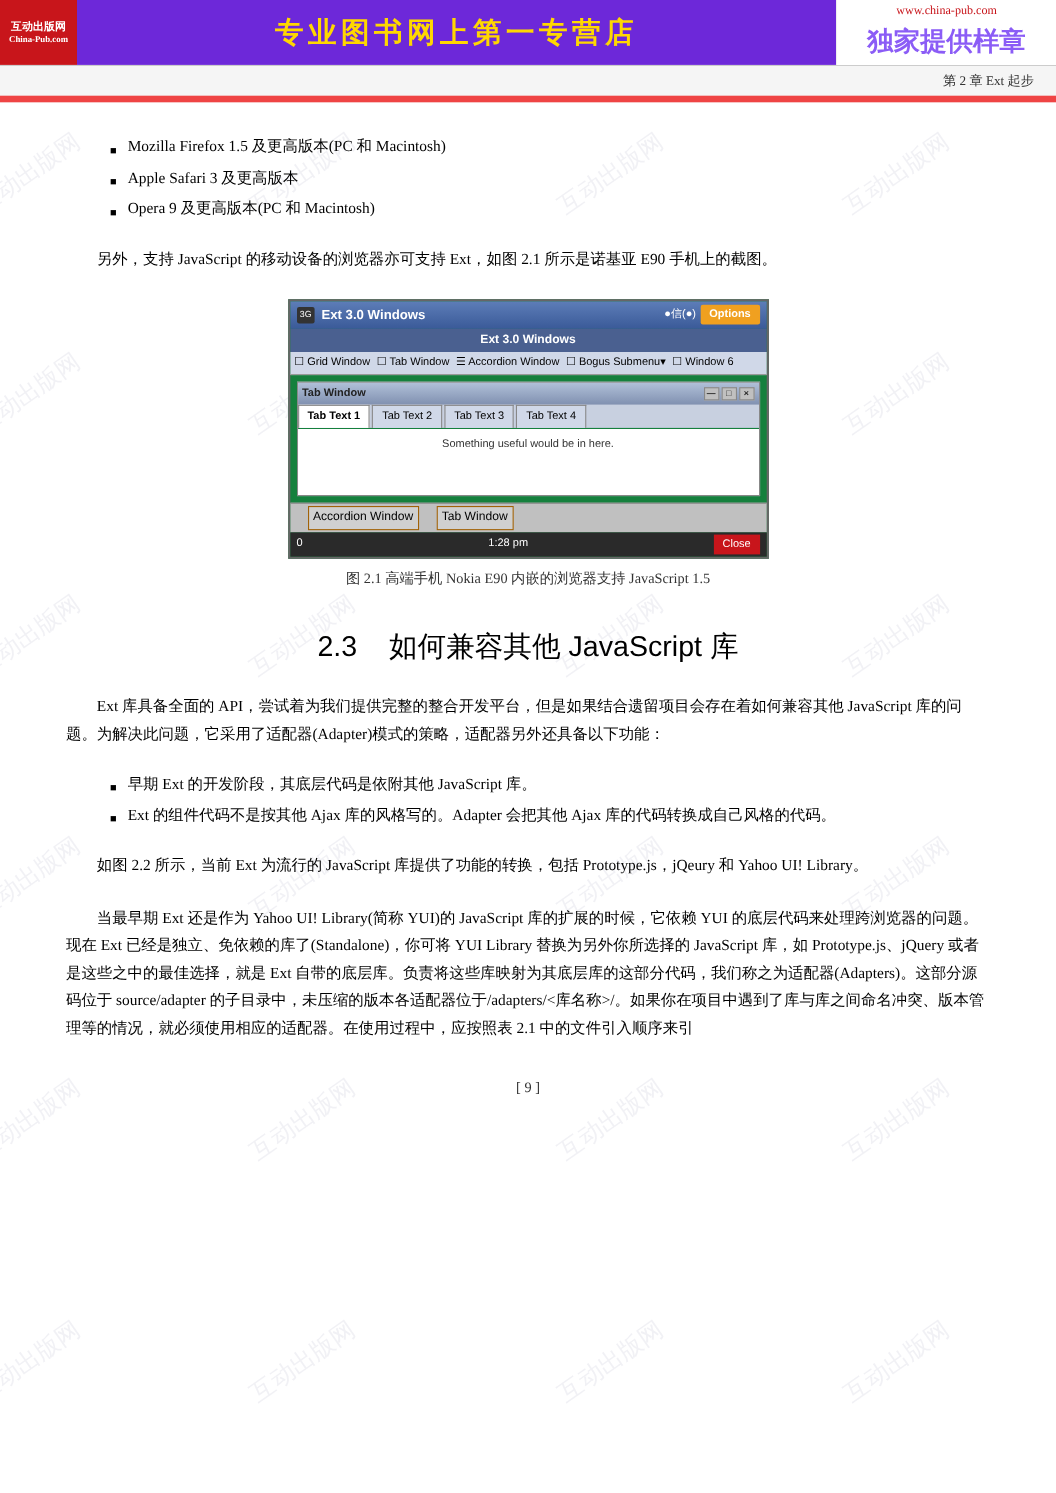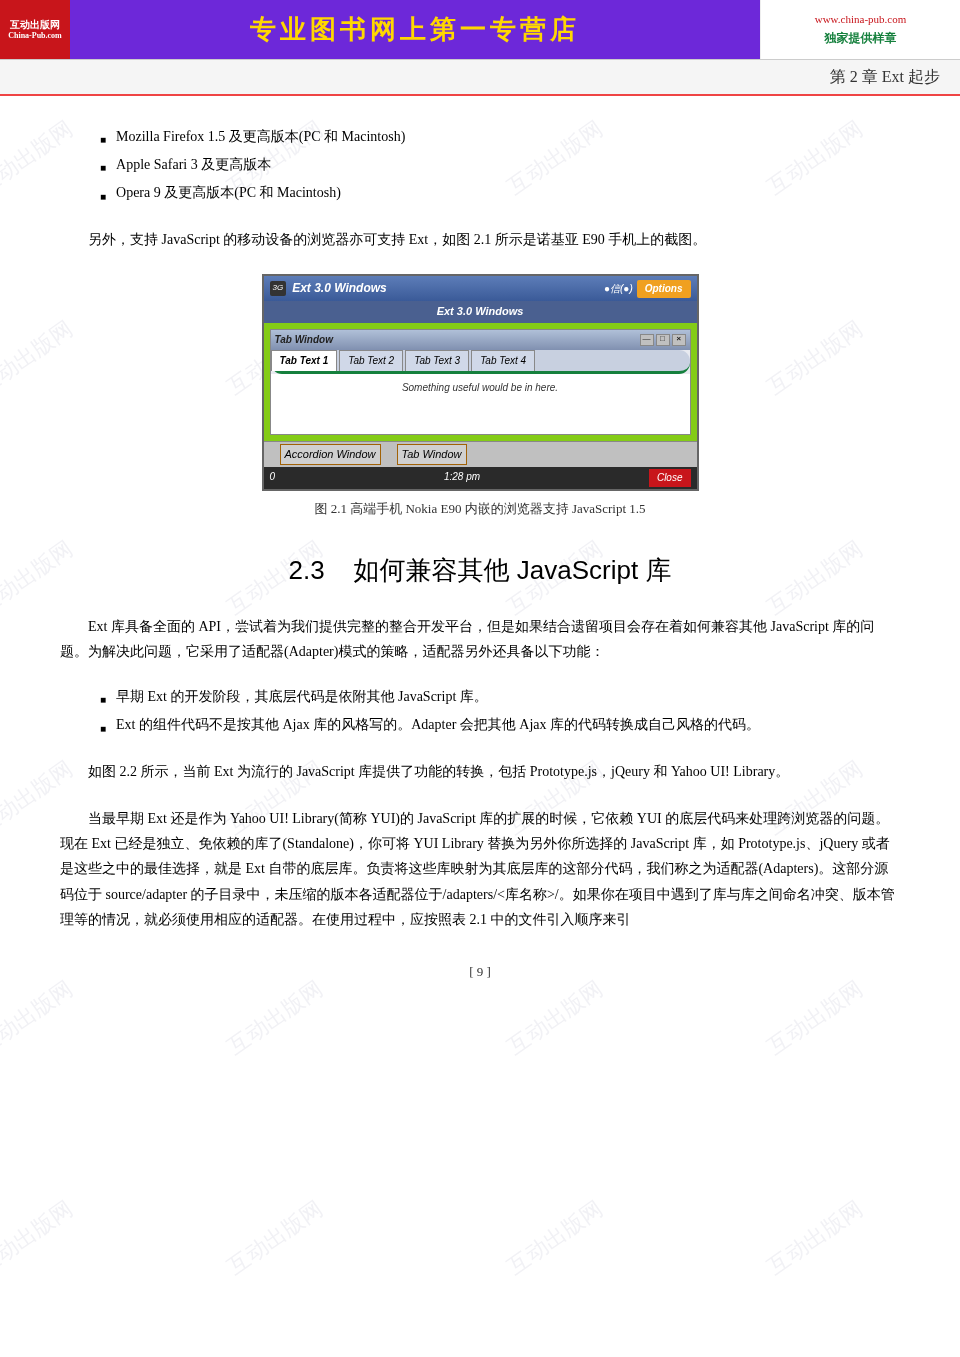--- a/index.html
+++ b/index.html
@@ -64,33 +64,33 @@
       flex-direction: column;
       align-items: center;
       justify-content: center;
       border-left: 1px solid #eee;
     }
     .header-right-url {
       font-size: 11px;
       color: #c8151b;
     }
     .header-right-slogan {
-      font-size: 12px;
-      color: #15803d;
+      font-size: 24px;
+      color: #8b5cf6;
       font-weight: bold;
       font-family: "Microsoft YaHei", sans-serif;
     }
 
     
     .chapter-bar {
       background: #f5f5f5;
-      border-bottom: 2px solid #ef4444;
+      border-bottom: 6px solid #ef4444;
       text-align: right;
       padding: 4px 20px;
-      font-size: 16px;
+      font-size: 12px;
       color: #333;
     }
 
     
     .watermark-container {
       position: absolute;
       top: 60px;
       left: 0;
       right: 0;
       bottom: 0;
@@ -151,26 +151,25 @@
     .figure-caption {
       font-size: 13px;
       text-align: center;
       margin-top: 8px;
       color: #333;
     }
 
     
     .screenshot-mock {
       border: 2px solid #666;
-      background: #84cc16;
+      background: #15803d;
       width: 437px;
       margin: 0 auto;
       font-family: "Arial", sans-serif;
       font-size: 11px;
-      font-style: italic;
     }
     .ss-titlebar {
       background: linear-gradient(to bottom, #5d7db8, #3a5a98);
       padding: 3px 6px;
       display: flex;
       align-items: center;
       justify-content: space-between;
     }
     .ss-title-left {
       display: flex;
@@ -251,22 +250,21 @@
       background: #c0c0c0;
       border: 1px solid #888;
       font-size: 8px;
       display: flex;
       align-items: center;
       justify-content: center;
     }
     .ss-tabs {
       background: #c8d0e0;
       display: flex;
-      border-bottom: 3px solid #15803d;
-      border-radius: 11px;
+      border-bottom: 1px solid #15803d;
     }
     .ss-tab {
       padding: 2px 8px;
       font-size: 10px;
       border: 1px solid #888;
       border-bottom: none;
       background: #d0d8e8;
       margin-right: 2px;
     }
     .ss-tab.active {
@@ -431,20 +429,27 @@
             <span class="ss-title-text">Ext 3.0 Windows</span>
           </div>
           <div class="ss-title-right">
             <span class="ss-signal">●信(●)</span>
             <span class="ss-options-btn">Options</span>
           </div>
         </div>
 
         <div class="ss-menubar">Ext 3.0 Windows</div>
 
+        <div class="ss-toolbar">
+          <span>☐ Grid Window</span>
+          <span>☐ Tab Window</span>
+          <span>☰ Accordion Window</span>
+          <span>☐ Bogus Submenu▾</span>
+          <span>☐ Window 6</span>
+        </div>
 
         <div class="ss-inner-window">
           <div class="ss-inner-titlebar">
             <span>Tab Window</span>
             <div class="ss-inner-controls">
               <div class="ss-ctrl-btn">—</div>
               <div class="ss-ctrl-btn">□</div>
               <div class="ss-ctrl-btn">×</div>
             </div>
           </div>

